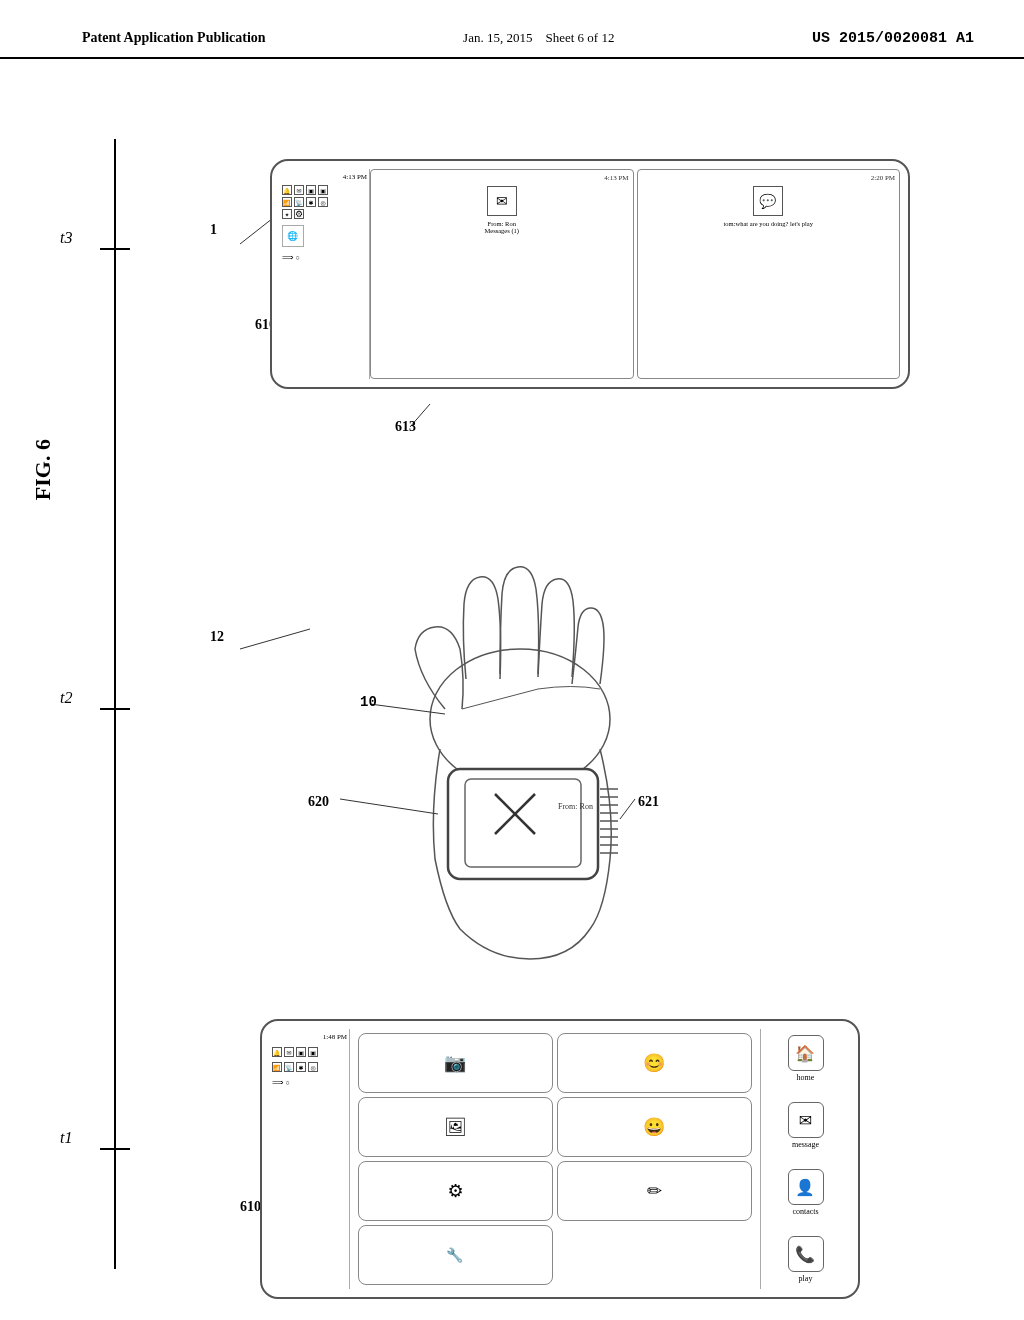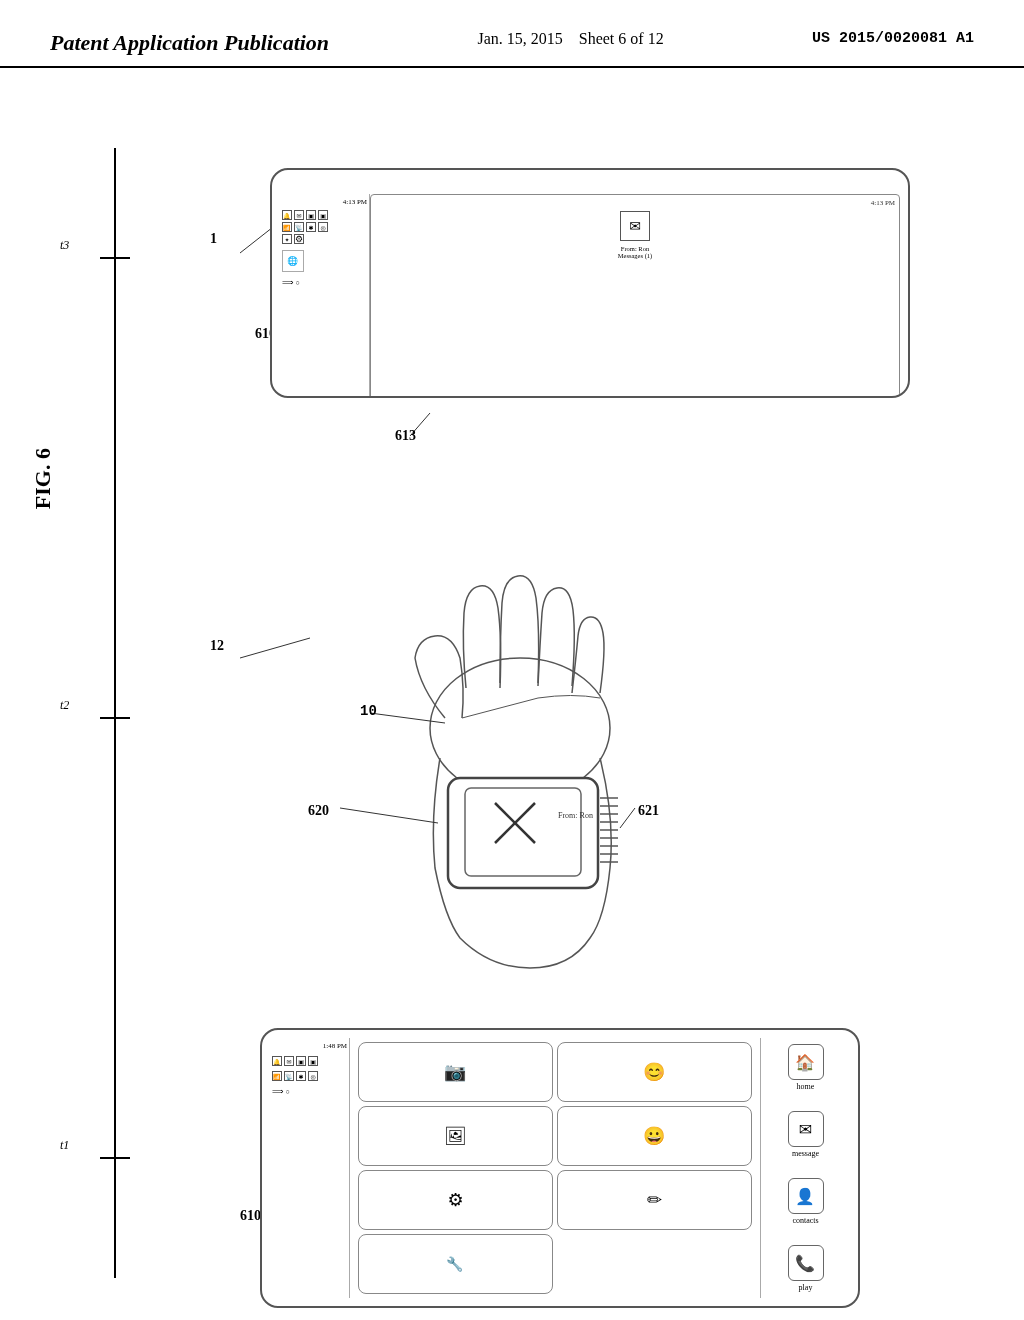--- a/index.html
+++ b/index.html
@@ -15,26 +15,26 @@
     
     .header {
       display: flex;
       justify-content: space-between;
       align-items: flex-start;
       padding: 30px 50px 10px 50px;
       border-bottom: 2px solid #000;
       margin-bottom: 0;
     }
     .header-left {
-      font-size: 22px;
+      font-size: 14px;
       font-weight: bold;
-      font-style: italic;
+      margin-left: 32px;
     }
     .header-center {
-      font-size: 16px;
+      font-size: 13px;
       text-align: center;
     }
     .header-right {
       font-size: 15px;
       font-weight: bold;
       font-family: Liberation Mono, monospace;
     }
 
     
     .main-content {
@@ -52,21 +52,21 @@
       font-weight: bold;
       writing-mode: vertical-rl;
       text-orientation: mixed;
       transform: rotate(180deg);
     }
 
     
     .t-label {
       position: absolute;
       left: 60px;
-      font-size: 12px;
+      font-size: 16px;
       font-style: italic;
     }
 
     
     .annot-label {
       position: absolute;
       font-size: 14px;
       font-weight: bold;
     }
 
@@ -80,21 +80,20 @@
       border: 2px solid #555;
       border-radius: 18px;
       background: #fff;
       overflow: hidden;
     }
 
     .phone-top-inner {
       display: flex;
       height: 100%;
       padding: 8px;
-      margin-top: 16px;
     }
 
     
     .notif-panel {
       display: flex;
       flex-direction: column;
       width: 90px;
       border-right: 1px solid #aaa;
       padding: 4px 2px;
       font-size: 7px;
@@ -414,20 +413,25 @@
 
       <div class="notif-cards">
 
         <div class="notif-card">
           <div class="notif-card-time">4:13 PM</div>
           <div class="notif-card-icon">✉</div>
           <div class="notif-card-text">From: Ron<br>Messages (1)</div>
         </div>
 
 
+        <div class="notif-card">
+          <div class="notif-card-time">2:20 PM</div>
+          <div class="notif-card-icon">💬</div>
+          <div class="notif-card-text">tom:what are you doing? let's play</div>
+        </div>
 
       </div>
     </div>
 
     <div class="phone-side-btn"></div>
   </div>
 
   <div class="phone-bottom" style="left: 260px; top: 960px;">
     <div class="phone-bottom-inner">
 

